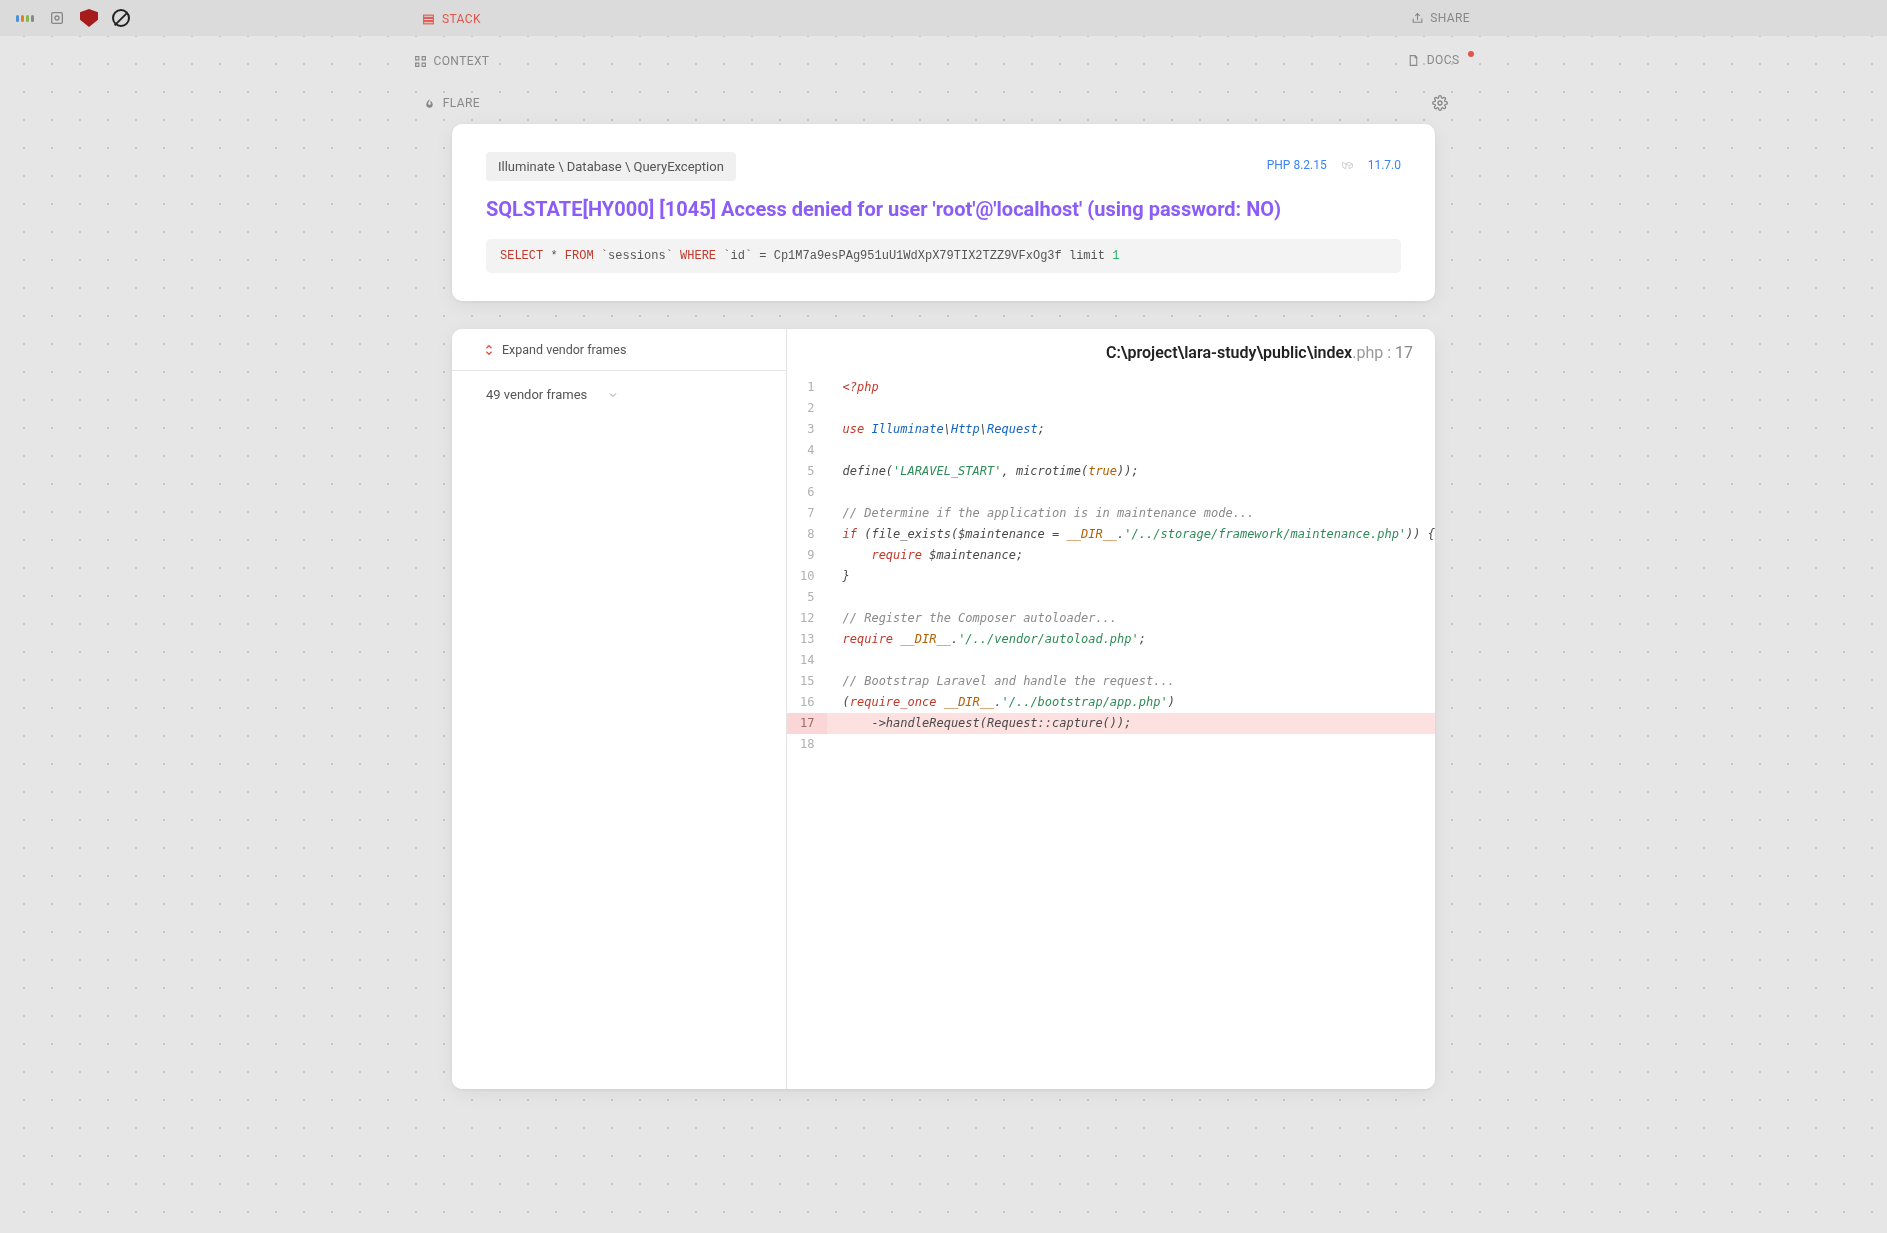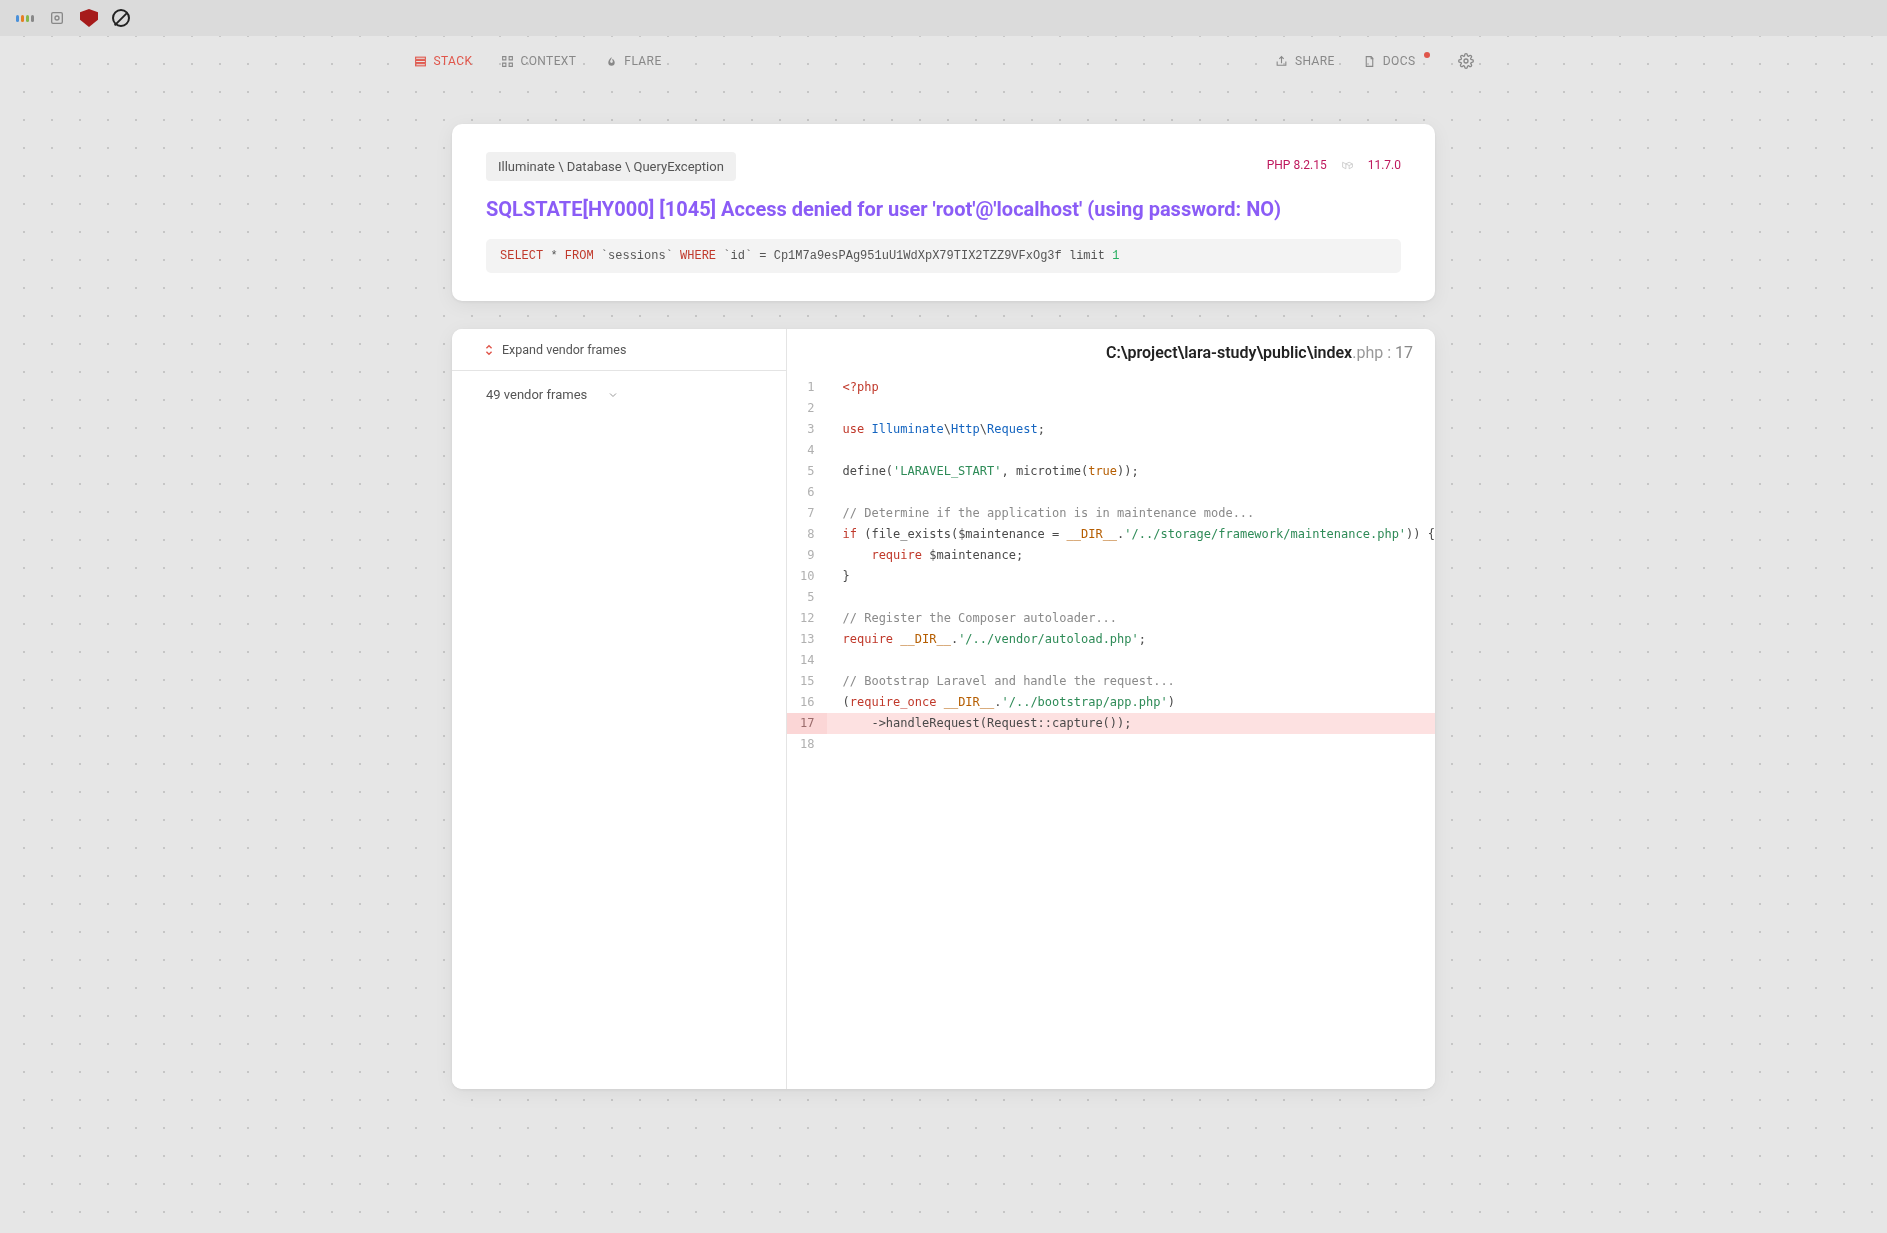--- a/index.html
+++ b/index.html
@@ -61,21 +61,21 @@
     height: 50px;
     display:flex;
     align-items:center;
     justify-content:space-between;
     padding: 0 calc((100% - 1060px)/2 + 0px);
     font-size:12px;
     color:#888;
     position:relative;
     z-index:1;
   }
-  .topnav-left, .topnav-right { display:flex; align-items:center; gap:28px; }
+  .topnav-left, .topnav-right { display:flex; align-items:center; gap:28px;flex-direction:column; }
   .nav-item { display:flex; align-items:center; gap:6px; letter-spacing:0.4px; cursor:pointer; }
   .nav-item.active { color:#e0564b; }
   .nav-item .ico { width:14px;height:14px; display:inline-flex;align-items:center;justify-content:center; }
   .docs-dot { width:6px;height:6px;background:#e0564b;border-radius:50%; display:inline-block; margin-left:2px; position:relative; top:-6px;}
   .gear-ico svg { width:16px;height:16px; stroke:#888; }
 
   .container {
     width:983px;
     margin: 0 auto;
     position:relative;
@@ -84,21 +84,21 @@
 
   .card {
     background:#fff;
     border-radius:10px;
     box-shadow: 0 1px 3px rgba(0,0,0,0.06), 0 4px 20px rgba(0,0,0,0.06);
   }
 
   .err-card { padding: 28px 34px 28px; margin-top: 38px; }
   .exc-badge { display:inline-block; background:#f0f0f0; color:#555; padding:7px 12px; border-radius:4px; font-size:13px; }
   .err-head-row { display:flex; justify-content:space-between; align-items:flex-start; }
-  .ver-info { color:#be185d; font-size:12px; display:flex; gap:14px; align-items:center; margin-top:6px;}
+  .ver-info { color:#3b82f6; font-size:12px; display:flex; gap:14px; align-items:center; margin-top:6px;}
   .ver-info .lara-ico { opacity:.55; }
   .err-title { font-size:20px; font-weight:700; margin-top:16px; color:#8b5cf6;}
   .sql-box {
     margin-top:18px;
     background:#f3f3f3;
     border-radius:5px;
     padding:10px 14px;
     font-family: Liberation Mono, monospace;
     font-size:12px;
     color:#555;
@@ -131,21 +131,21 @@
   .code-body {
     font-family: ui-monospace, Menlo, Consolas, monospace;
     font-size:12px;
     line-height:1.75;
   }
   .code-line { display:flex; }
   .gutter {
     width:40px; text-align:right; color:#b0b0b0; padding-right:12px; user-select:none;
     background:#fff;
   }
-  .src { flex:1; padding-left:16px; white-space:pre; color:#4a4a4a;}
+  .src { flex:1; padding-left:16px; white-space:pre; color:#4a4a4a;font-style:italic;}
   .code-line.hl { background:#fde1e1; }
   .code-line.hl .gutter { background:#fbd6d6; color:#9a6b6b;}
   .c-kw{color:#c0392b;}
   .c-str{color:#2e8b57;}
   .c-var{color:#4a4a4a;}
   .c-com{color:#8a8a8a;}
   .c-const{color:#b55d00;}
   .c-cls{color:#1565c0;}
   .c-true{color:#b55d00;}
   .c-open{color:#c0392b;}

